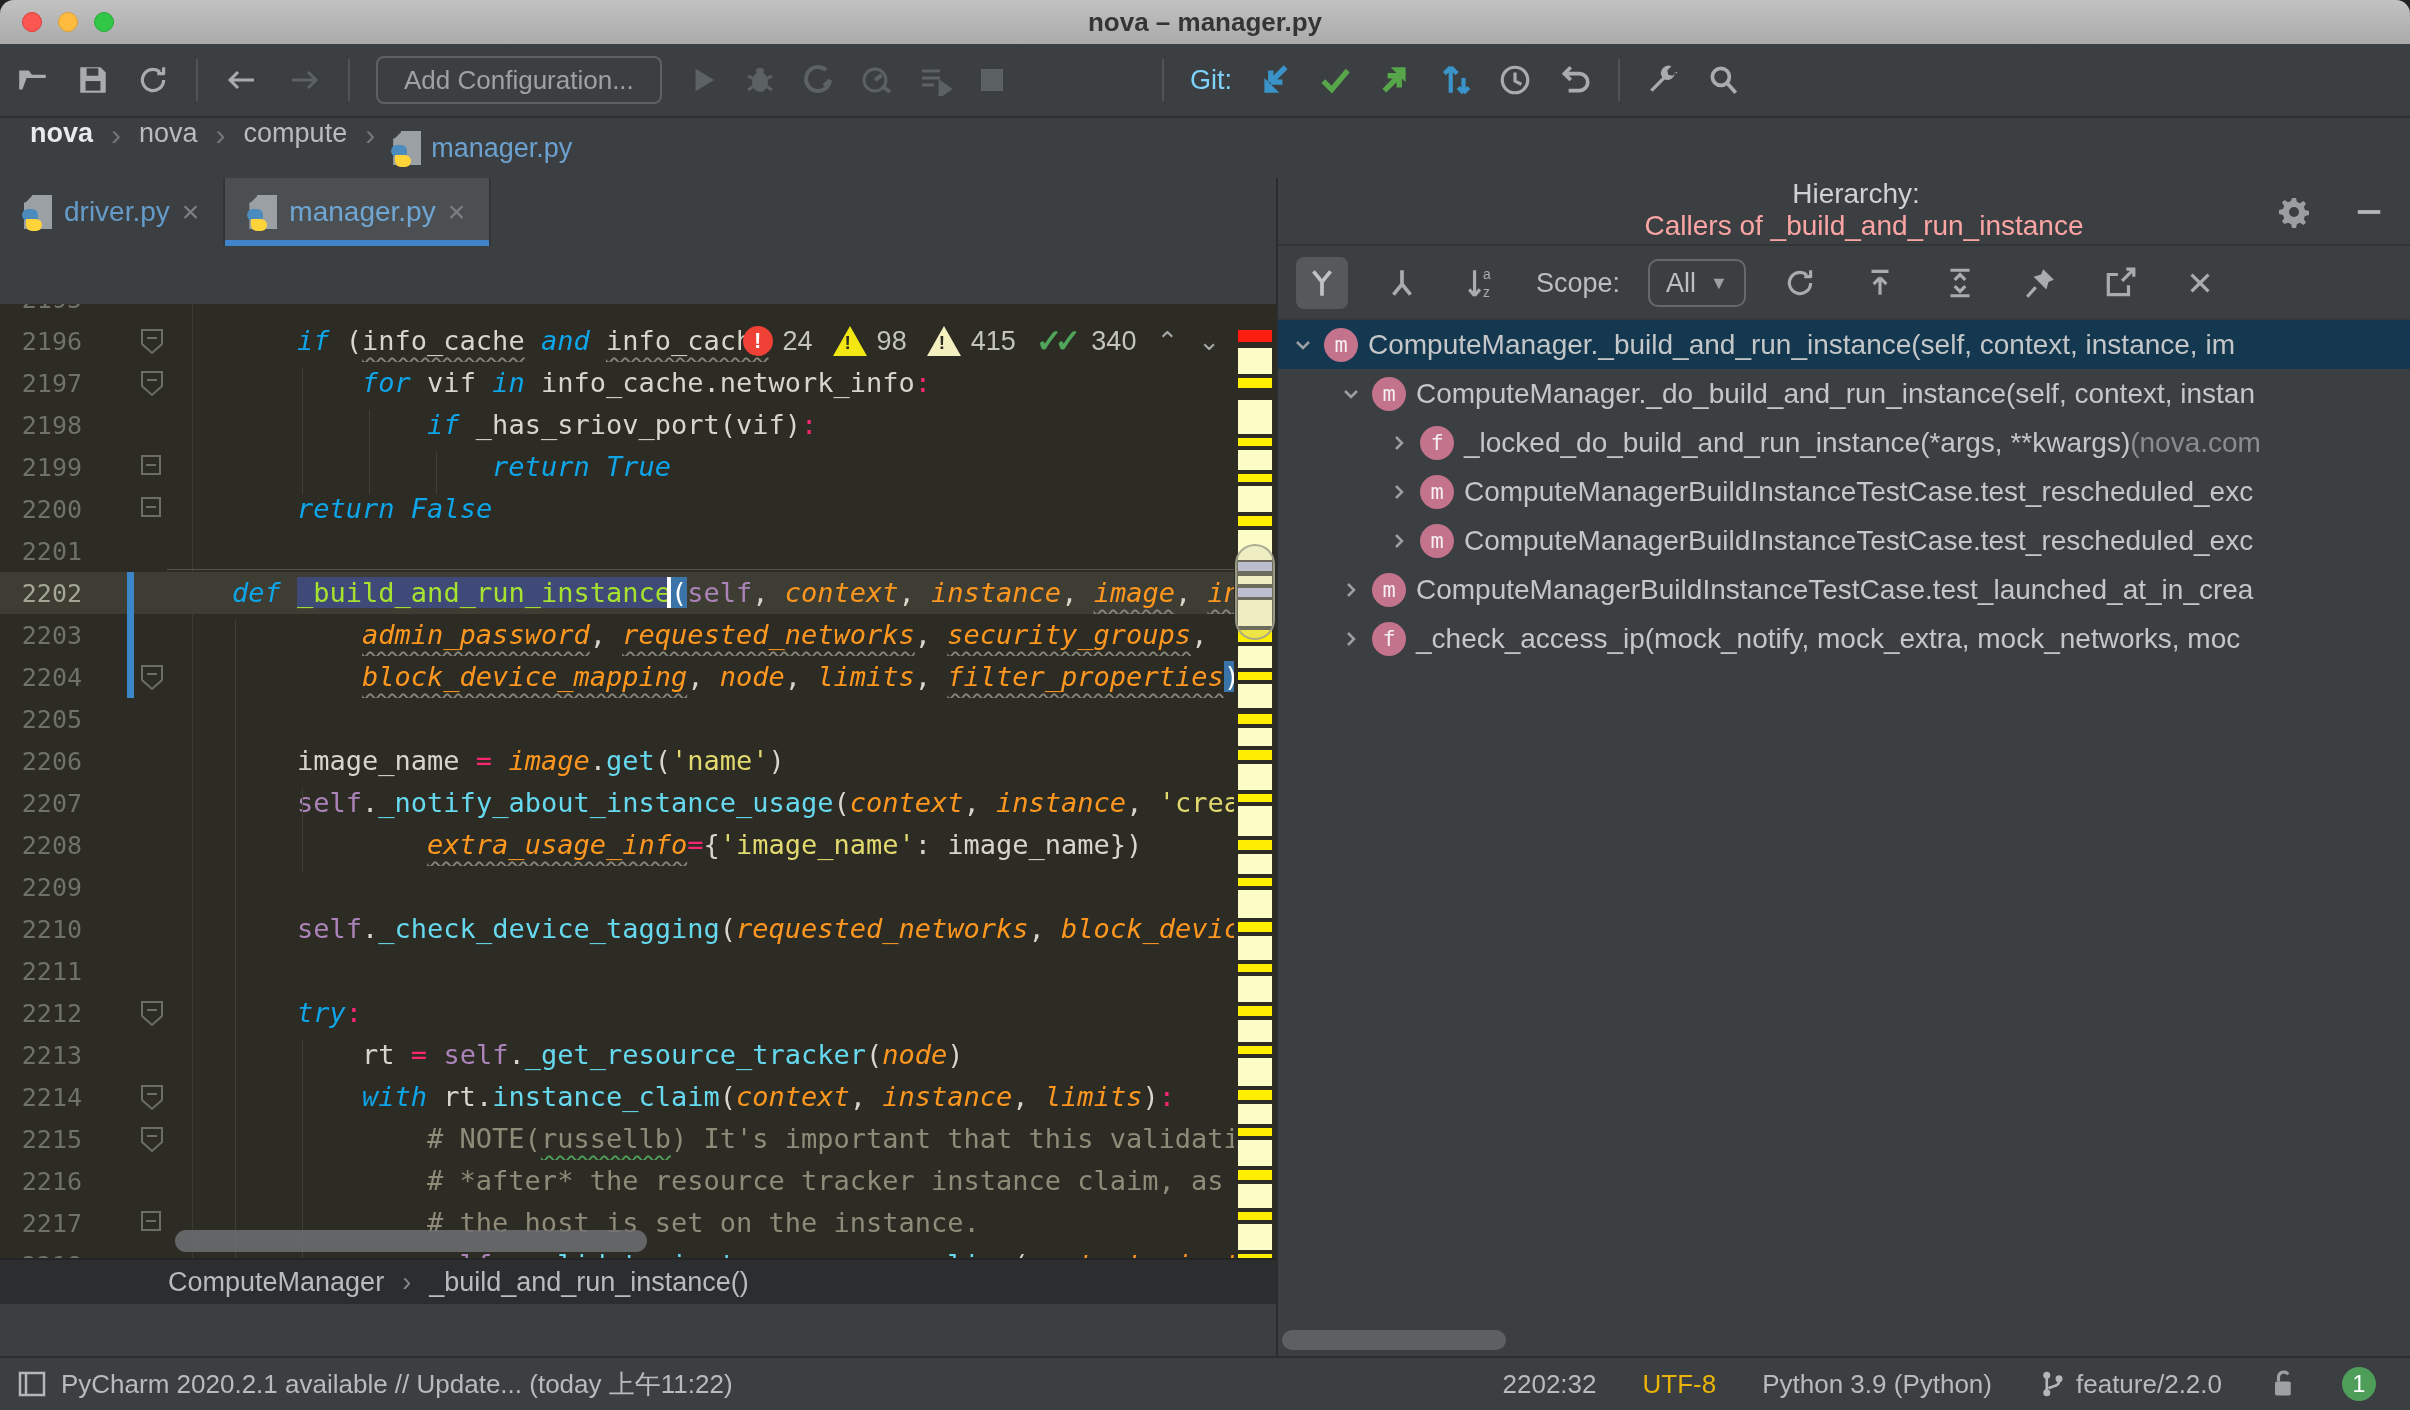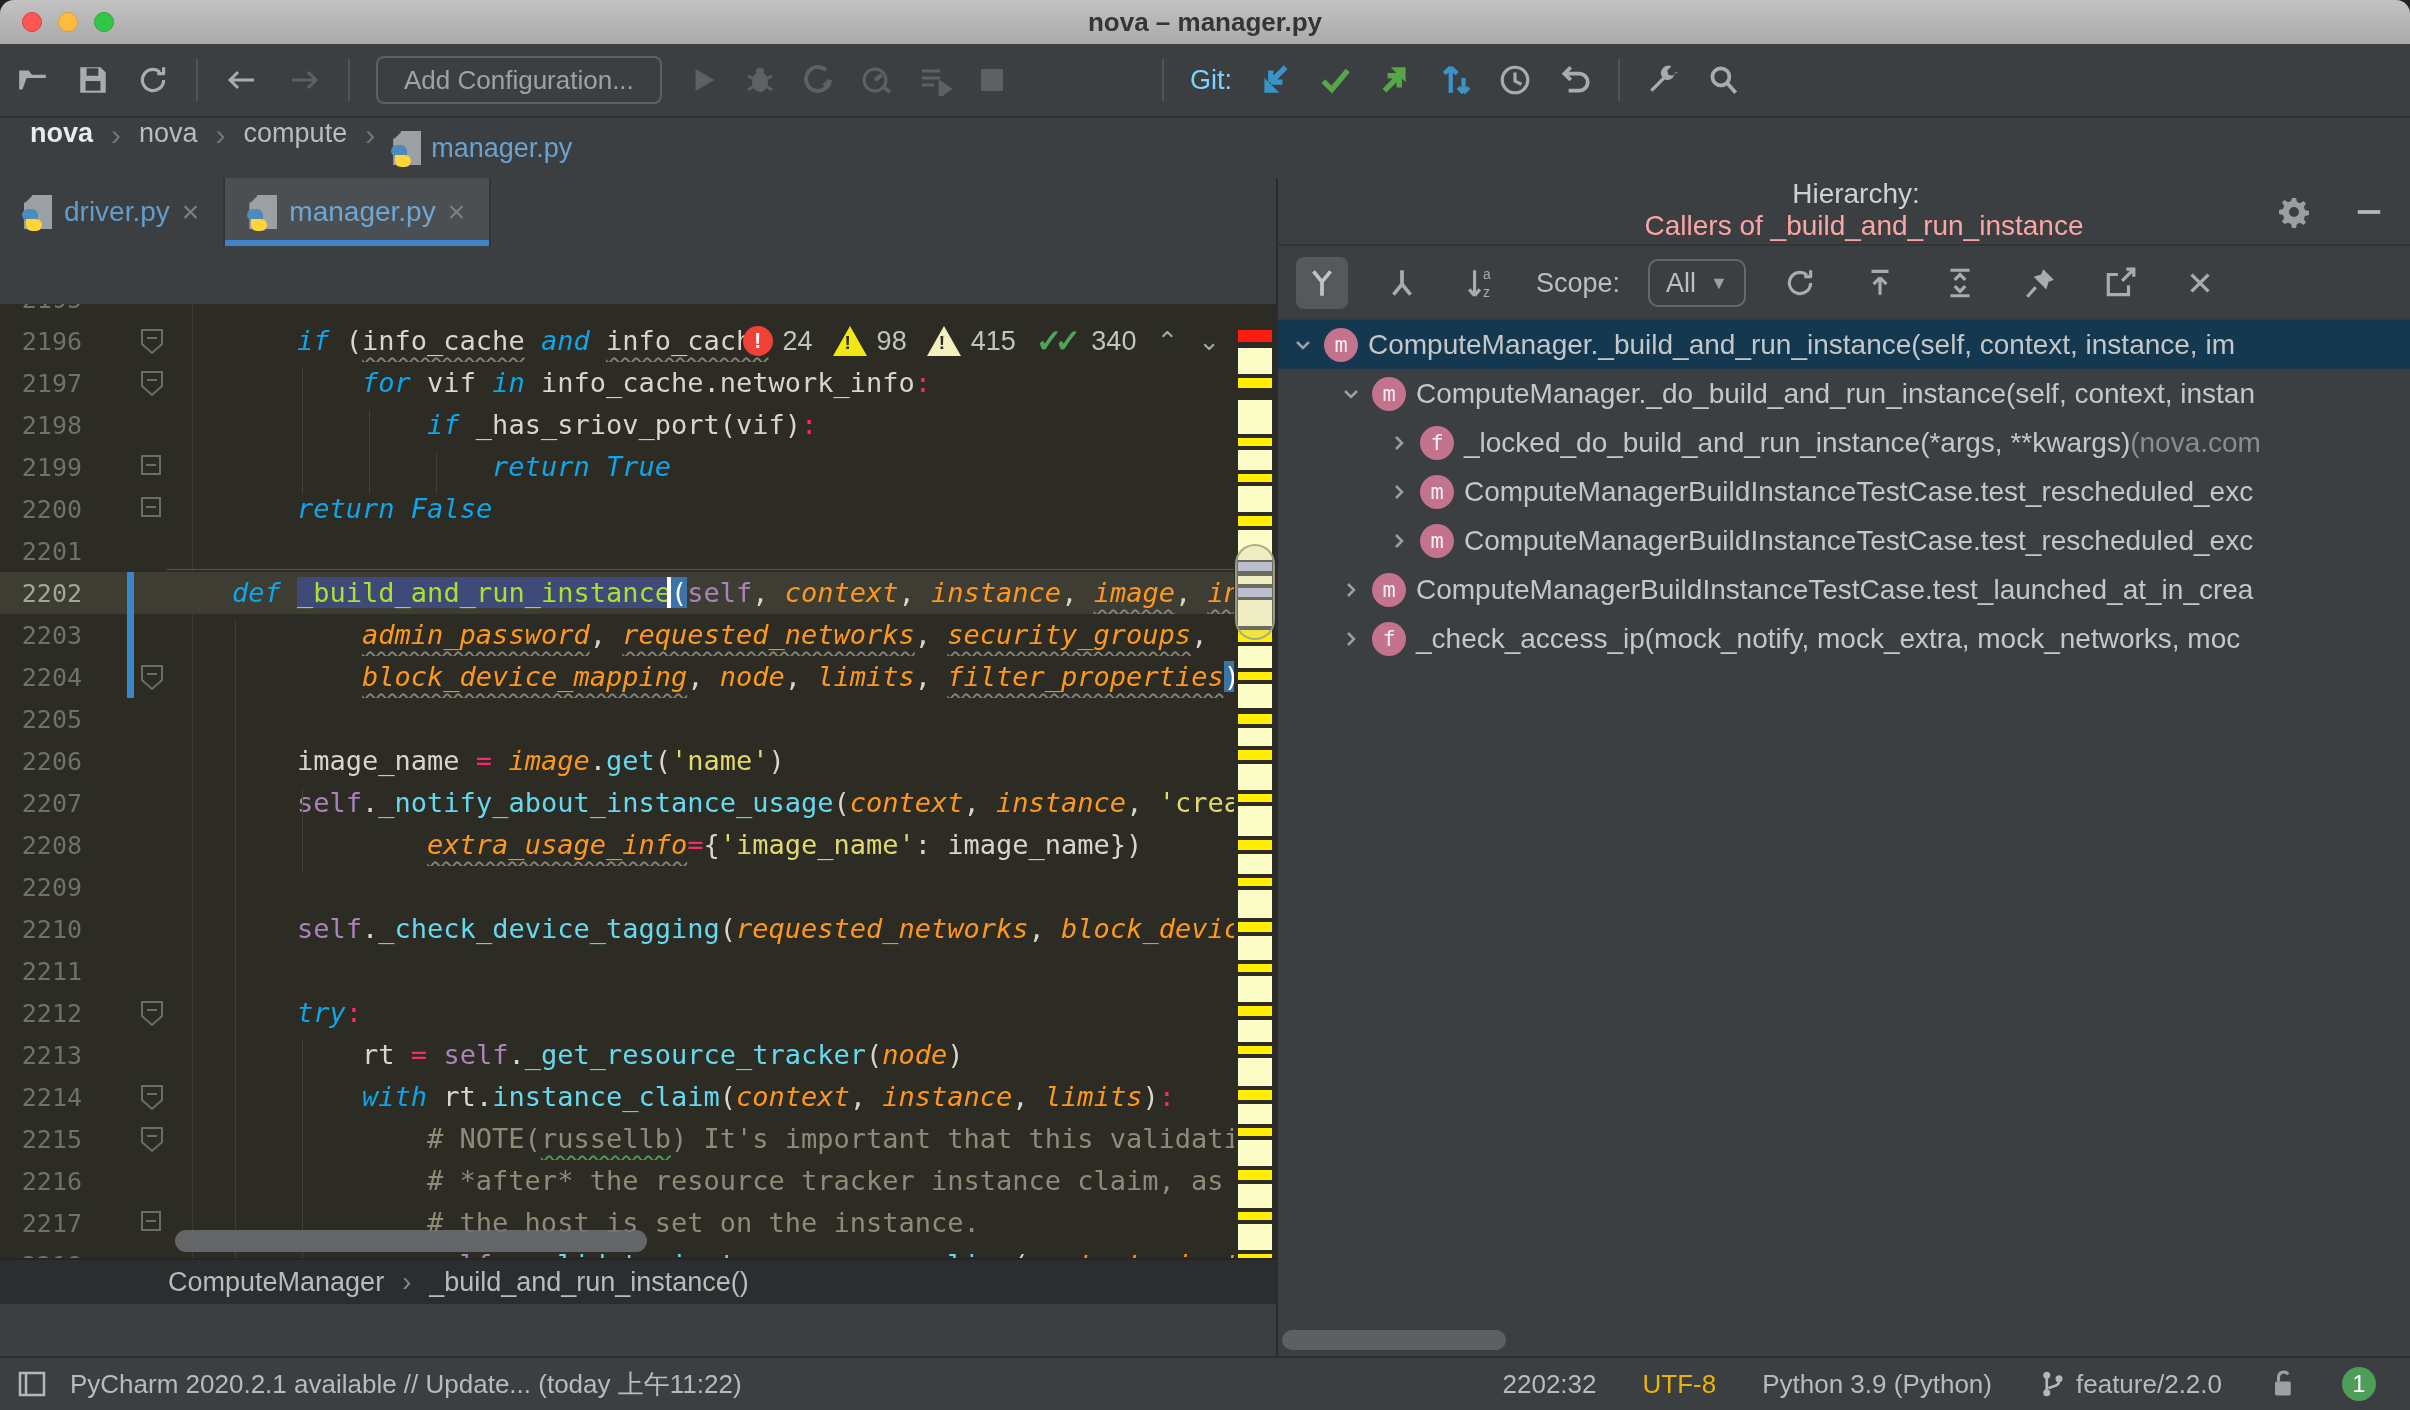--- a/index.html
+++ b/index.html
@@ -143,21 +143,21 @@
   .trow .chev { width:30px; flex:none; display:flex; justify-content:center; color:#9da0a3; }
   .mficon { width:34px; height:34px; border-radius:50%; background:#c4738c; color:#f4eef0; font-size:22px;
     display:flex; align-items:center; justify-content:center; margin:0 10px 0 6px; flex:none;
     font-family:"DejaVu Sans Mono",monospace; }
   .trow .suffix { color:#8a8d90; }
   .tree-hscroll { position:absolute; left:4px; bottom:6px; width:224px; height:20px; border-radius:10px; background:#5d6063; }
 
   
   .statusbar { position:absolute; left:0; right:0; bottom:0; height:54px; background:#3c3f41;
     border-top:2px solid #2b2d2f; display:flex; align-items:center; font-size:26px; color:#b8babc; }
-  .sb-left { display:flex; align-items:center; gap:22px; padding-left:16px; }
+  .sb-left { display:flex; align-items:center; gap:13px; padding-left:16px; }
   .sb-right { margin-left:auto; display:flex; align-items:center; gap:46px; padding-right:34px; }
   .sb-dim { color:#eab308; }
   .sb-branch { display:flex; align-items:center; gap:10px; }
   .sb-badge { width:34px; height:34px; border-radius:50%; background:#4e9e5a; color:#fff; font-size:23px;
     display:flex; align-items:center; justify-content:center; }
 </style>
 </head>
 <body>
 
 <div class="app">

